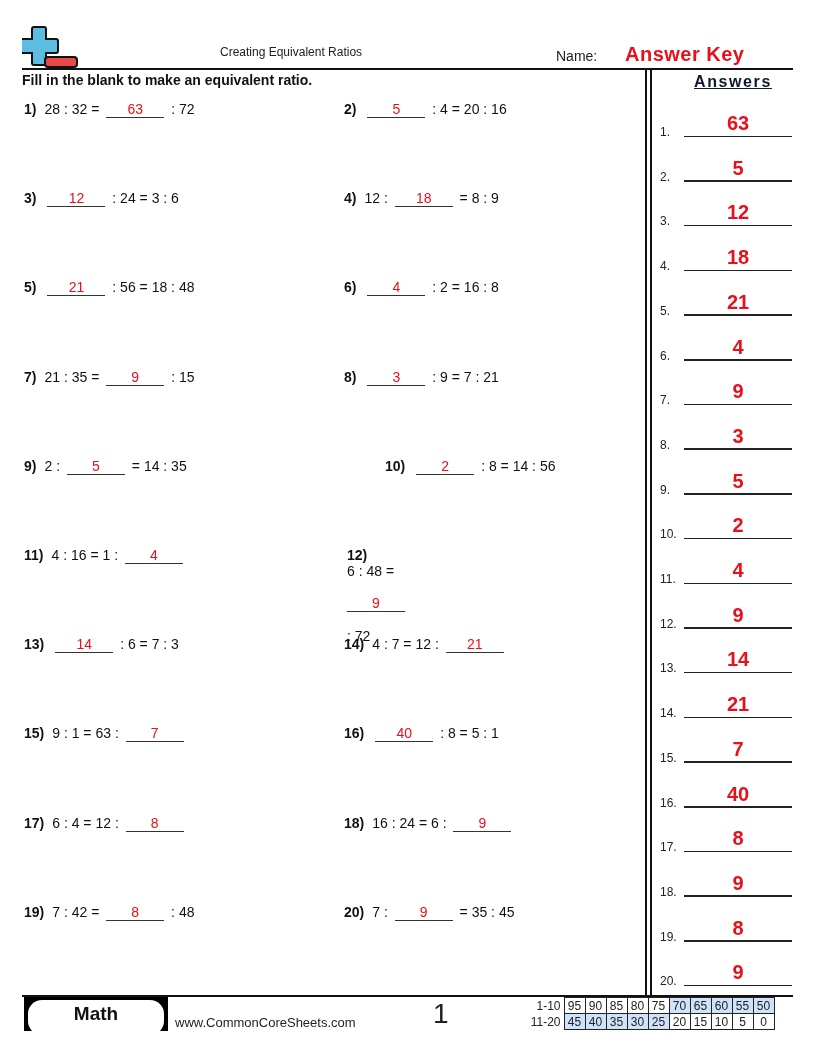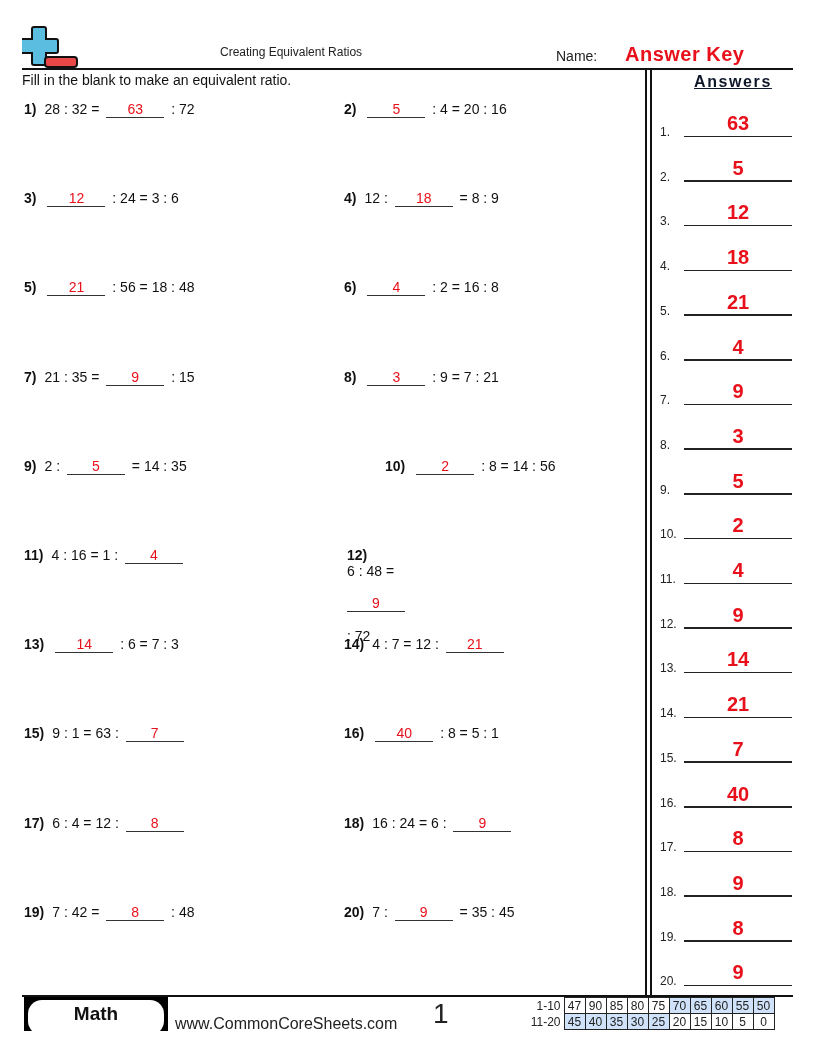--- a/index.html
+++ b/index.html
@@ -2,35 +2,35 @@
 <html><head>
 <meta charset="utf-8">
 <style>
   * { box-sizing: border-box; margin: 0; padding: 0; }
   body { width: 816px; height: 1056px; background: #fff; position: relative; font-family: "Liberation Sans", sans-serif; color: #111; overflow: hidden; }
   .logo { position: absolute; left: 22px; top: 25px; width: 58px; height: 44px; }
   .title { position: absolute; left: 220px; top: 45px; font-size: 12px; color: #222; }
   .name-label { position: absolute; left: 556px; top: 48px; font-size: 14px; color: #222; }
   .name-value { position: absolute; left: 625px; top: 43px; font-size: 20px; font-weight: bold; color: #e8101a; letter-spacing: 0.5px; }
   .hr-top { position: absolute; left: 22px; top: 68px; width: 771px; height: 2px; background: #111; }
-  .instructions { position: absolute; left: 22px; top: 72px; font-size: 14px; font-weight: normal; color: #111; }
+  .instructions { position: absolute; left: 22px; top: 72px; font-size: 14px; font-weight: bold; color: #111; }
   .vline1 { position: absolute; left: 645px; top: 70px; width: 2px; height: 926px; background: #111; }
   .vline2 { position: absolute; left: 650px; top: 70px; width: 2px; height: 926px; background: #111; }
   .answers-title { position: absolute; left: 694px; top: 73px; font-size: 16px; font-weight: bold; letter-spacing: 1.6px; text-decoration: underline; color: #0f172a; text-align: right; }
   .problem { position: absolute; font-size: 14px; color: #111; white-space: nowrap; display: flex; align-items: baseline; }
   .problem .num { font-weight: bold; margin-right: 8px; display: inline-block; }
   .blank { display: inline-block; width: 58px; border-bottom: 1.5px solid #333; text-align: center; color: #e8101a; margin: 0 3px; line-height: 16px; }
   .ans-row { position: absolute; left: 660px; width: 132px; height: 24px; }
   .ans-num { position: absolute; left: 0; bottom: 0; font-size: 12px; color: #222; }
   .ans-line { position: absolute; left: 24px; right: 0; bottom: 2px; height: 1.5px; background: #222; }
   .ans-val { position: absolute; left: 24px; right: 0; bottom: 4px; text-align: center; font-size: 20px; font-weight: bold; color: #e8101a; }
   .footer-line { position: absolute; left: 22px; top: 995px; width: 771px; height: 2px; background: #111; }
   .math-box { position: absolute; left: 24px; top: 997px; width: 144px; height: 34px; background: #000; }
   .math-pill { position: absolute; left: 4px; top: 3px; width: 136px; height: 35px; background: #fff; border-radius: 14px; font-weight: bold; font-size: 19px; text-align: center; line-height: 28px; color: #111; }
-  .website { position: absolute; left: 175px; top: 1015px; font-size: 16px; color: #222; }
+  .website { position: absolute; left: 175px; top: 1015px; font-size: 13px; color: #222; }
   .page-num { position: absolute; left: 433px; top: 998px; font-size: 28px; color: #222; }
   .score-table { position: absolute; left: 528px; top: 997px; border-collapse: collapse; font-size: 12px; }
   .score-table td { border: 1px solid #222; text-align: center; width: 21px; height: 16px; padding: 0; color: #222; }
   .score-table td.lbl { border: none; width: 36px; text-align: right; padding-right: 3px; }
   .score-table td.hl { background: #cfe2fa; }
 </style>
 </head>
 <body>
 
 <svg class="logo" viewBox="0 0 58 44">
@@ -178,21 +178,21 @@
 <div class="math-box">
   <div class="math-pill">Math</div>
 </div>
 <div class="website">www.CommonCoreSheets.com</div>
 <div class="page-num">1</div>
 
 <table class="score-table">
   <tbody>
       <tr>
     <td class="lbl">1-10</td>
-    <td>47</td>
+    <td>95</td>
     <td>90</td>
     <td>85</td>
     <td>80</td>
     <td>75</td>
     <td class="hl">70</td>
     <td class="hl">65</td>
     <td class="hl">60</td>
     <td class="hl">55</td>
     <td class="hl">50</td>
   </tr>

